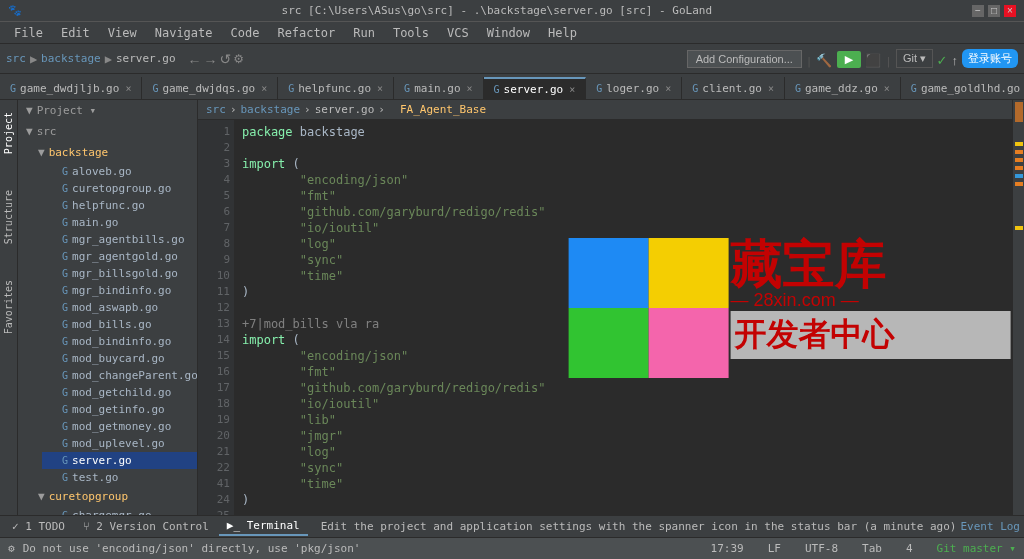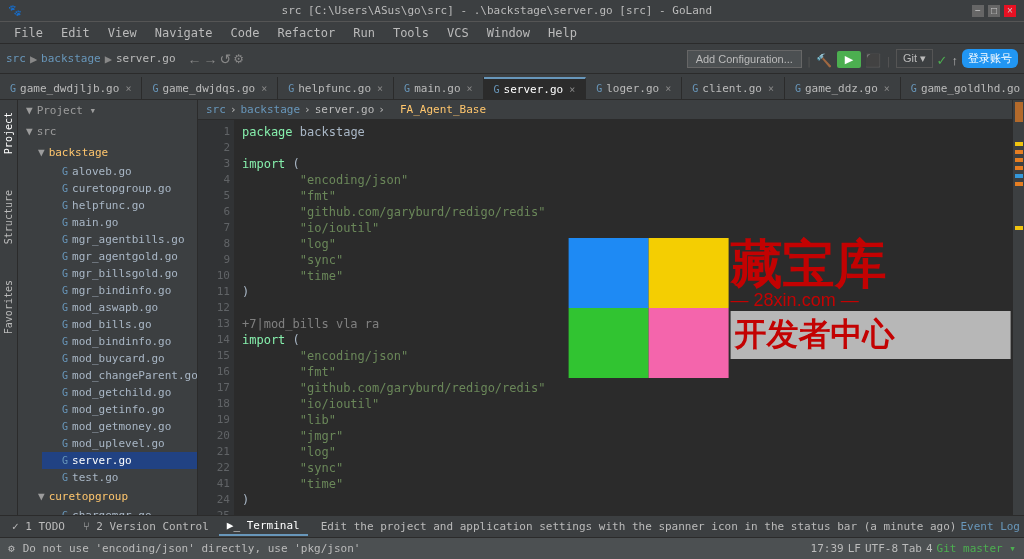--- a/index.html
+++ b/index.html
@@ -198,21 +198,21 @@
       background: #4c5052;
       display: flex;
       align-items: center;
       padding: 0 8px;
       font-size: 11px;
       color: #bbb;
       justify-content: space-between;
       border-top: 1px solid #2b2b2b;
     }
     #status-bar .status-left { display: flex; gap: 8px; align-items: center; }
-    #status-bar .status-right { display: flex; gap: 4px; align-items: center; }
+    #status-bar .status-right { display: flex; gap: 24px; align-items: center; }
 
     
     #bottom-tabs {
       height: 22px;
       background: #3c3f41;
       display: flex;
       align-items: center;
       padding: 0 4px;
       border-top: 1px solid #2b2b2b;
       gap: 2px;

